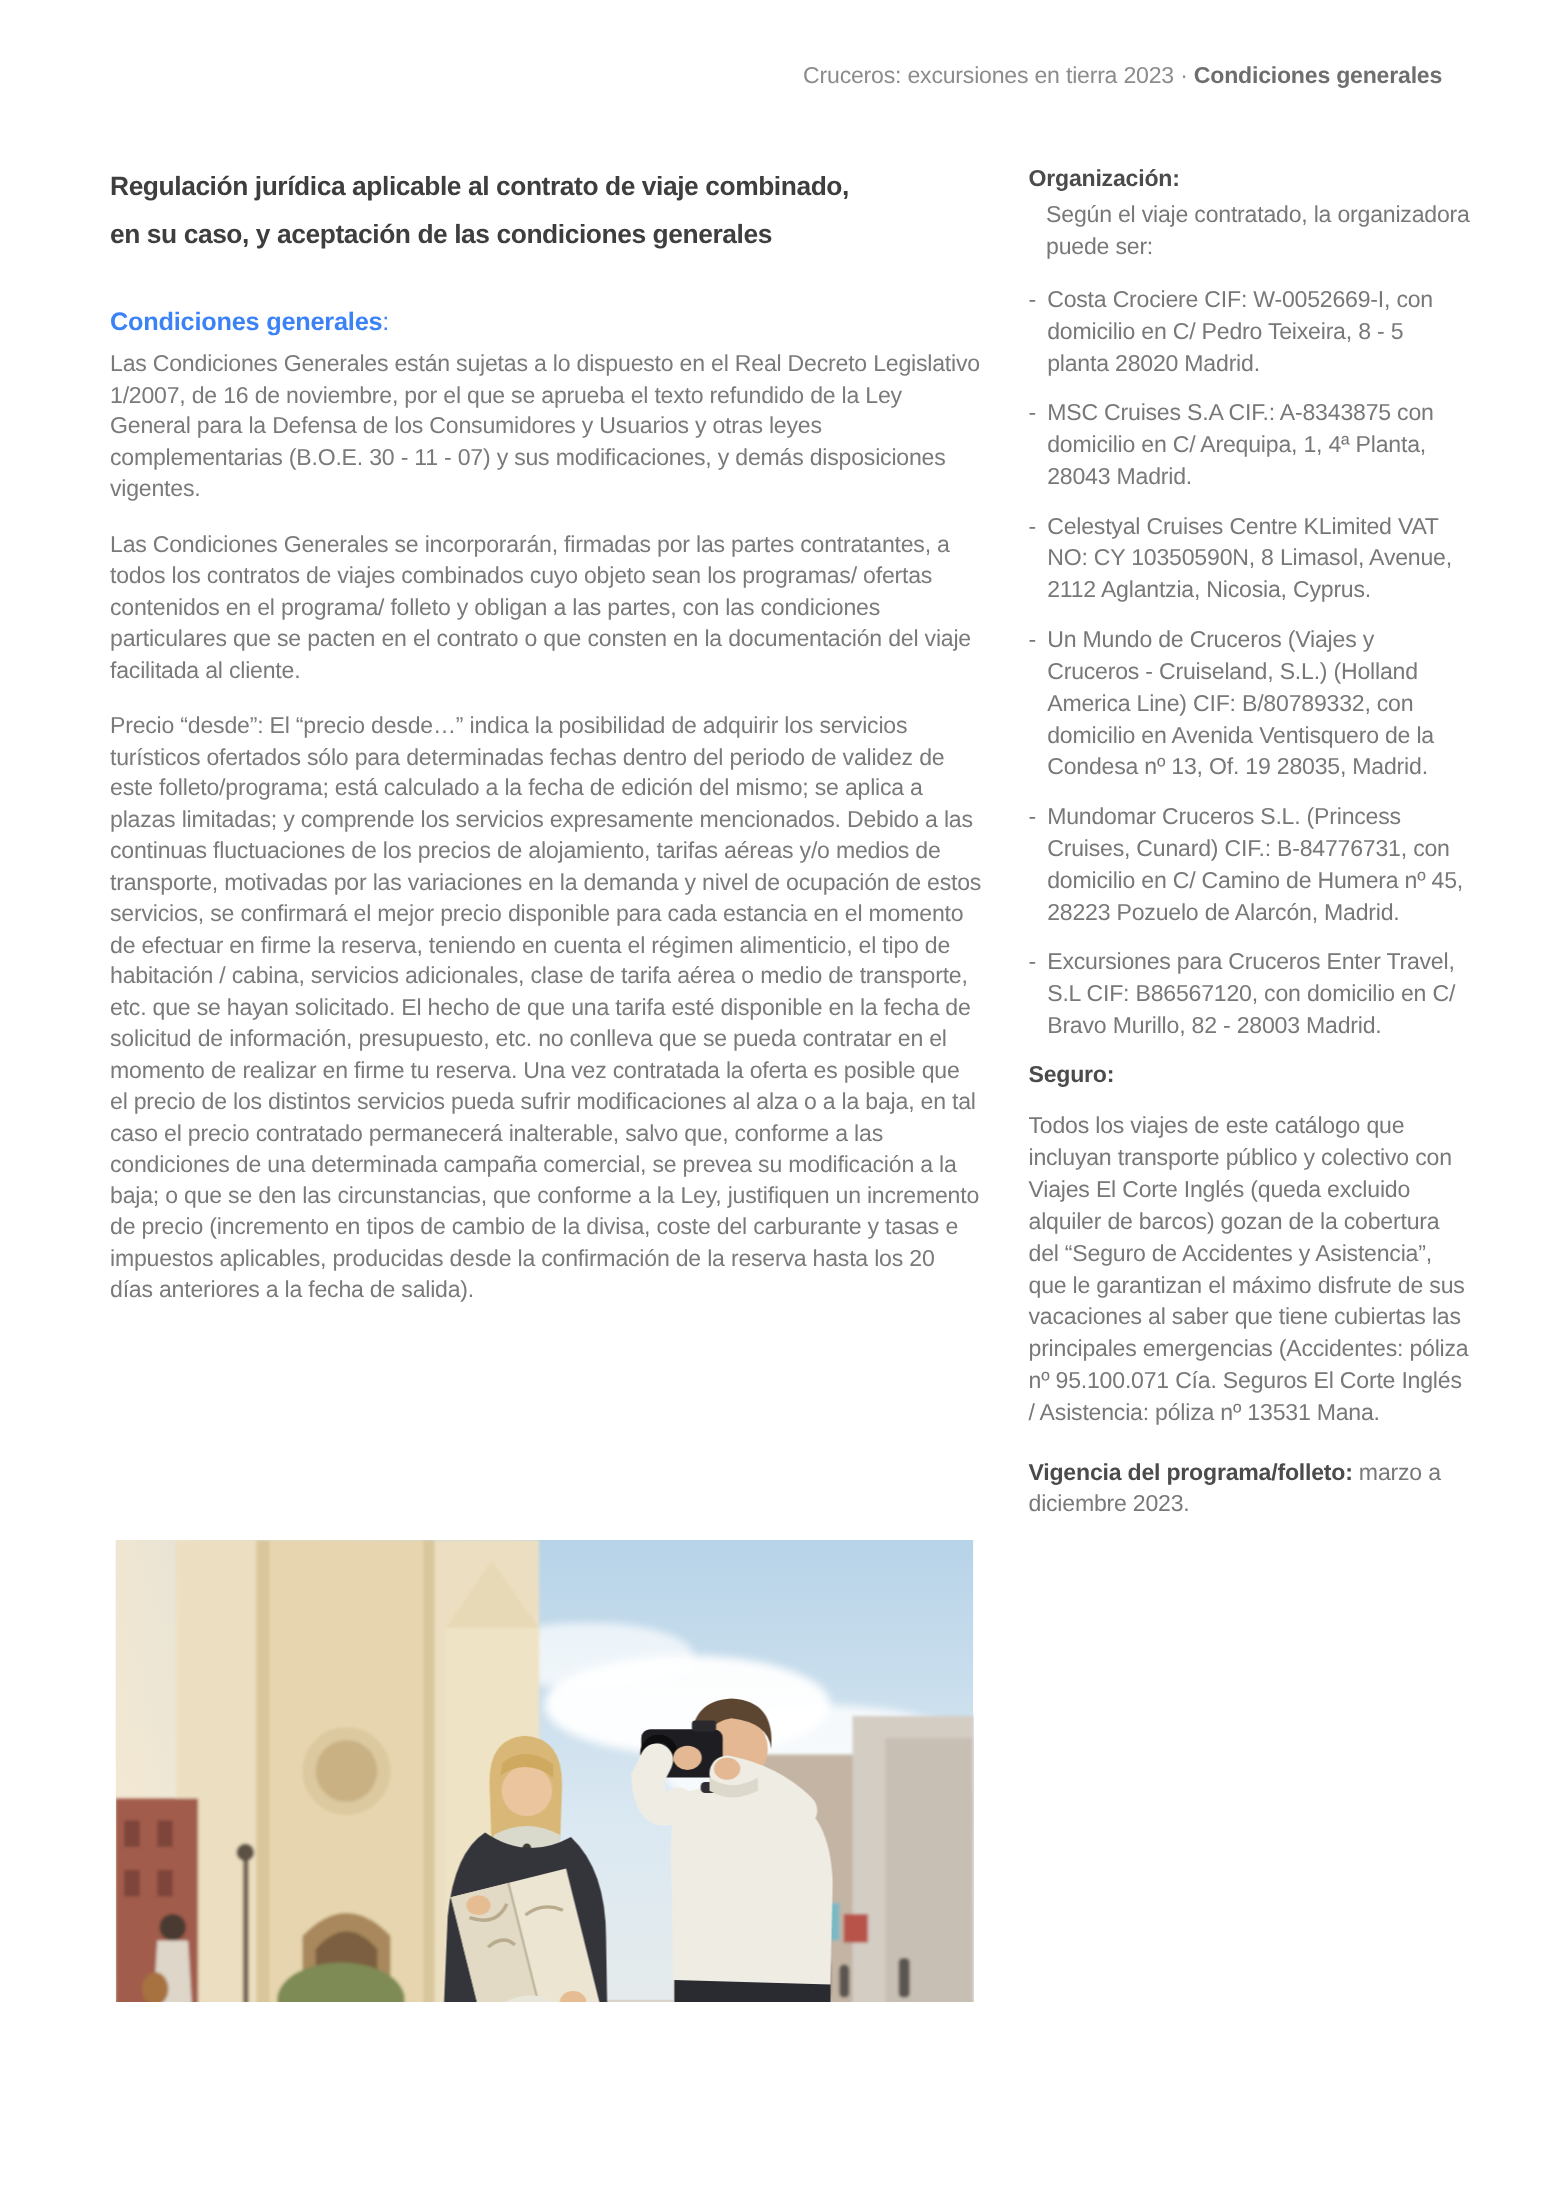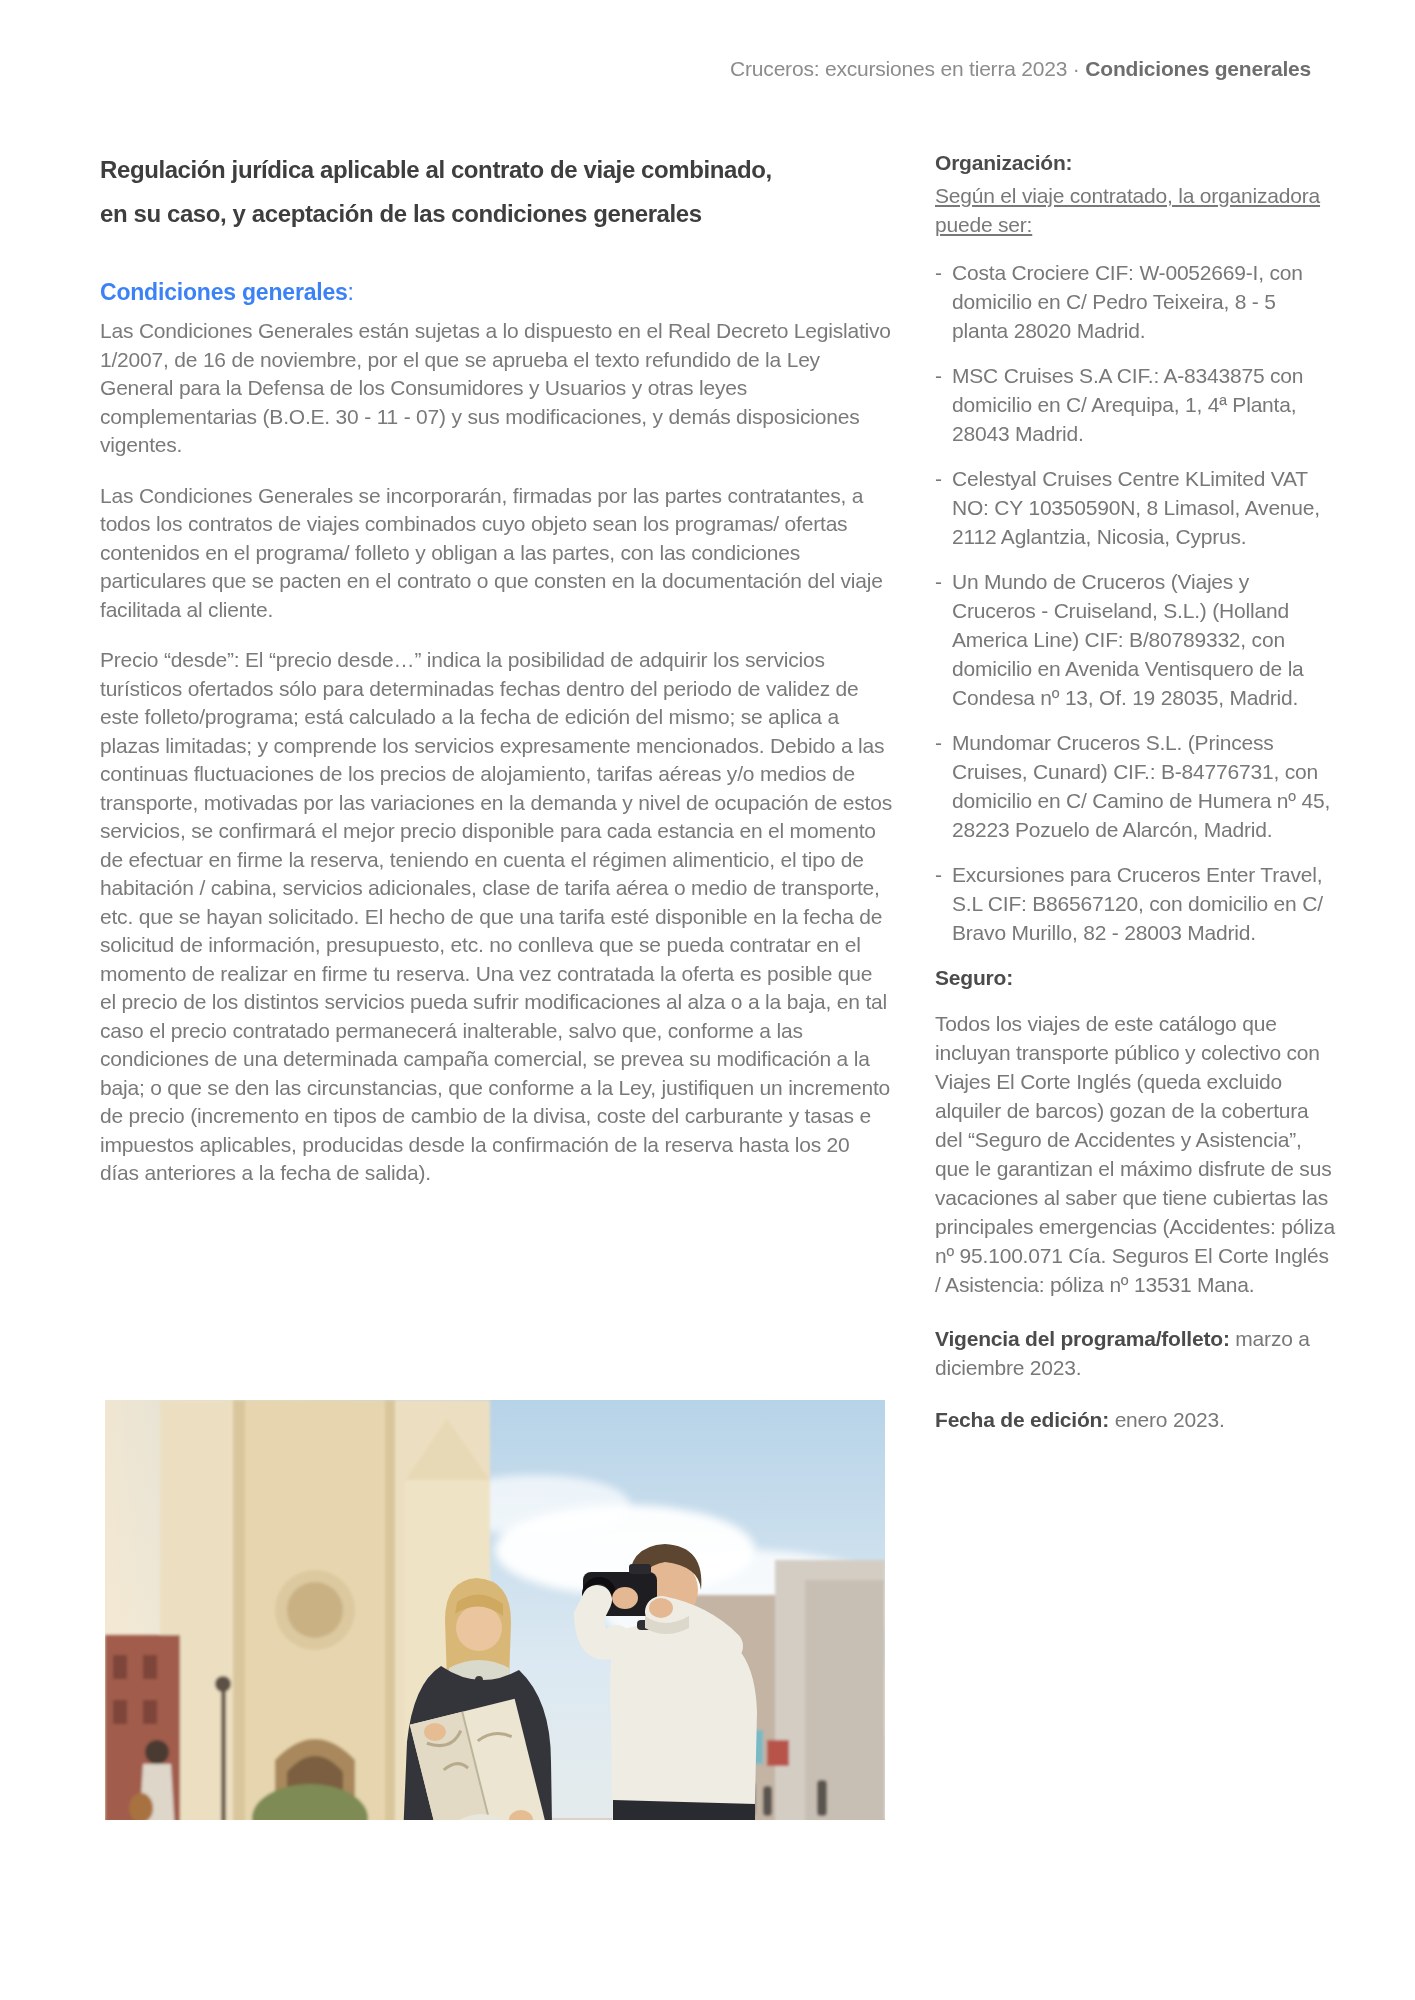--- a/index.html
+++ b/index.html
@@ -32,21 +32,21 @@
     font-size:21px;line-height:28.5px;color:#7a7a7a;letter-spacing:-0.2px;
   }
   
   .photo{
     position:absolute;left:5px;top:1252px;margin:0;
     width:780px;height:485px;overflow:hidden;
   }
   
   .right-col{position:absolute;left:935px;top:148px;width:402px;font-size:21px;line-height:29px;letter-spacing:-0.2px;}
   .right-col h2{margin:0 0 4px 0;font-size:21px;line-height:29px;color:#4b4b4b;font-weight:bold;}
-  .col-intro{margin:0 0 19px 0;text-decoration:underline;}
+  .col-intro{margin:0 0 19px 16px;}
   .org-item{display:flex;margin:0 0 16px 0;}
   .org-item .dash{width:17px;flex:0 0 17px;}
   .org-item .itext{flex:1;}
   .seguro-head{margin-top:14px !important;margin-bottom:17px !important;}
   .seguro-body{margin:0 0 25px 0;}
   .labeled{margin:0 0 23px 0;}
   .labeled strong{color:#4b4b4b;font-weight:bold;}
   
   .footer-text{
     position:absolute;top:1921px;right:115px;
@@ -224,21 +224,20 @@
       </div>
     <div class="org-item">
         <span class="dash">-</span>
         <span class="itext">Excursiones para Cruceros Enter Travel, S.L CIF: B86567120, con domicilio en C/ Bravo Murillo, 82 - 28003 Madrid.</span>
       </div>
 
     <h2 class="seguro-head"><strong>Seguro</strong><span>:</span></h2>
     <p class="seguro-body">Todos los viajes de este catálogo que incluyan transporte público y colectivo con Viajes El Corte Inglés (queda excluido alquiler de barcos) gozan de la cobertura del “Seguro de Accidentes y Asistencia”, que le garantizan el máximo disfrute de sus vacaciones al saber que tiene cubiertas las principales emergencias (Accidentes: póliza nº 95.100.071 Cía. Seguros El Corte Inglés / Asistencia: póliza nº 13531 Mana.</p>
 
     <p class="labeled"><strong>Vigencia del programa/folleto:</strong> <span>marzo a diciembre 2023.</span></p>
-    <p class="labeled"><strong>Fecha de edición:</strong> <span>enero 2023.</span></p>
   </aside>
 
   <footer>
     <div class="footer-text">
       <span>Regulación en el </span><strong>91 330 73 67</strong><span> o en </span><span>viajeselcorteingles.es</span>
     </div>
     <div class="footer-bar" style="background: rgb(124, 193, 66);"></div>
     <div class="footer-page">43</div>
   </footer>
 

